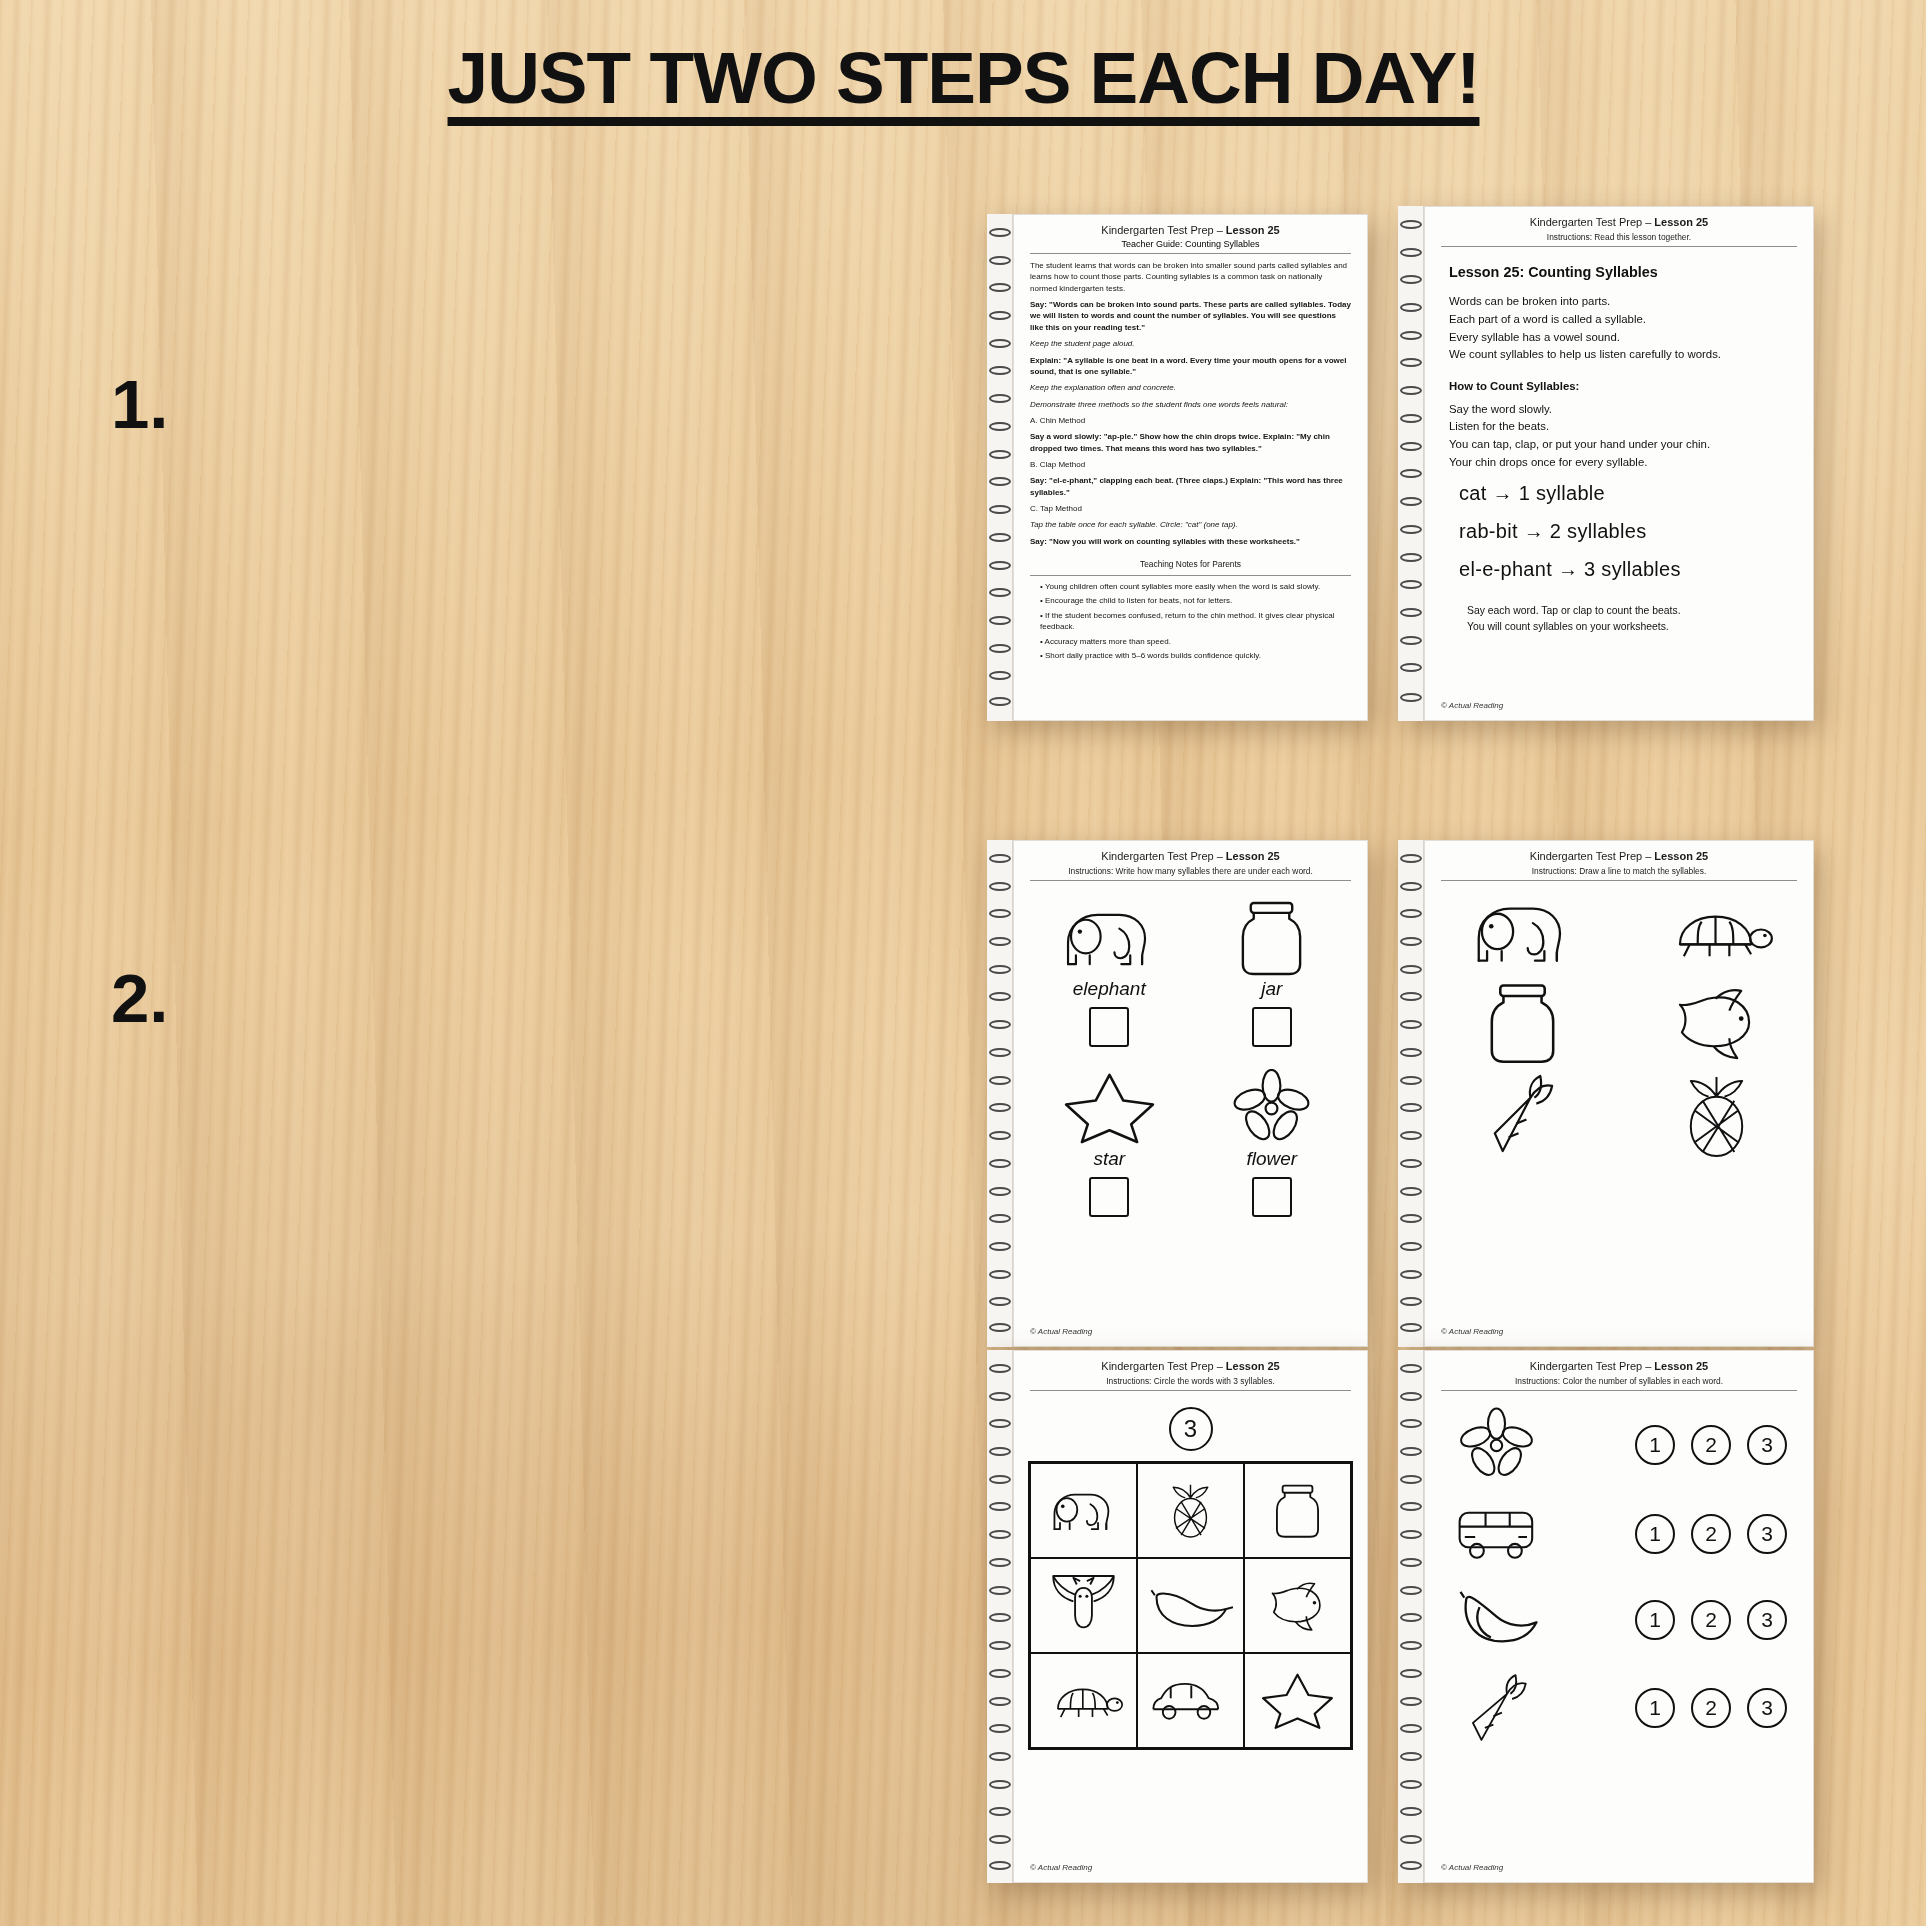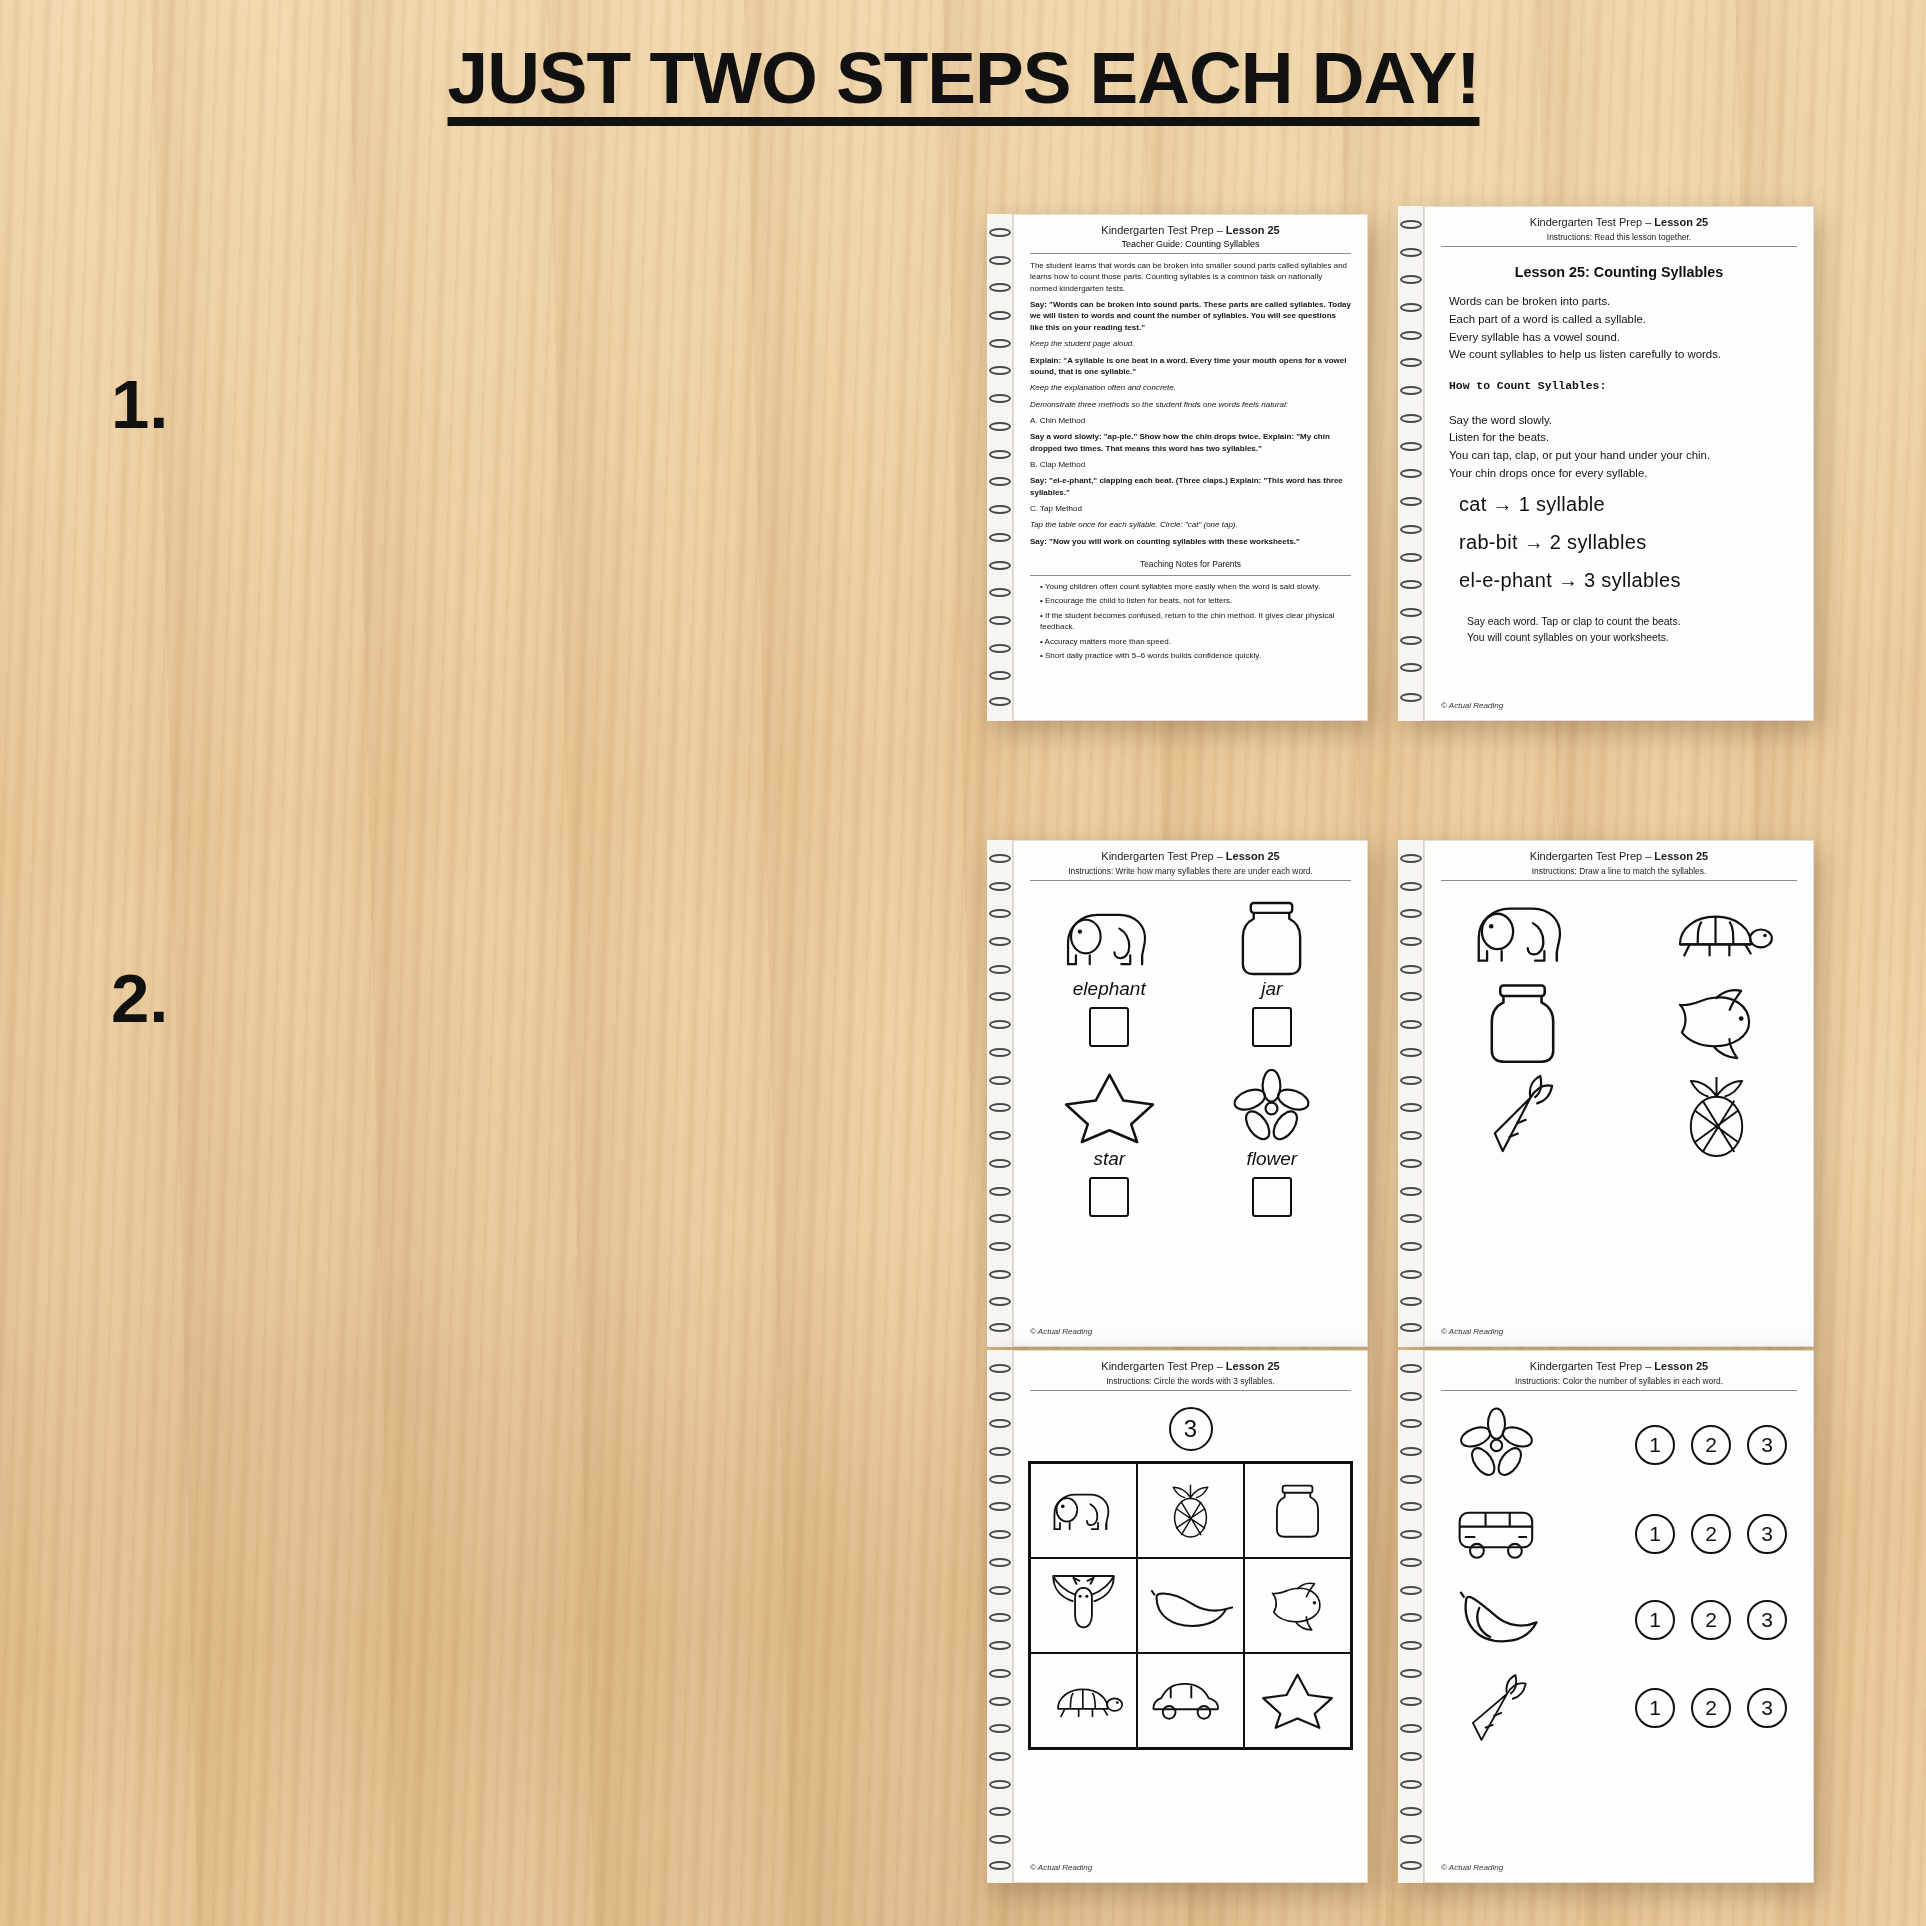--- a/index.html
+++ b/index.html
@@ -95,22 +95,22 @@
   .pg-body .b { font-weight:bold; }
   .pg-body .i { font-style:italic; }
   .pg-body .sec { text-align:center; font-size:8.4px; margin:12px 0 4px; }
   .pg-body ul { margin:0; padding-left:10px; list-style:none; }
   .pg-body li { margin-bottom:3px; }
   .pg-body li:before { content:"• "; }
   .copy { position:absolute; left:16px; bottom:10px; font-size:8px; font-style:italic; color:#333; }
 
   
   .les-body { padding:10px 24px 0 24px; font-size:11.4px; color:#111; line-height:1.55; }
-  .les-body .ttl { text-align:center; font-weight:bold; font-size:14.4px; margin:4px 0 10px; }
-  .les-body .h { font-weight:bold; margin:14px 0 16px;font-family:Liberation Mono, monospace; }
+  .les-body .ttl { text-align:left; font-weight:bold; font-size:14.4px; margin:4px 0 10px; }
+  .les-body .h { font-weight:bold; margin:14px 0 5px; }
   .ex { font-size:20px; margin:7px 0 0 10px; letter-spacing:0.3px; }
   .ex .ar { font-size:20px; }
   .les-foot { margin-top:18px; font-size:10.4px; line-height:1.5; padding-left:18px; }
 
   
   .ws { padding:0 14px; }
   .wgrid2 { display:grid; grid-template-columns:1fr 1fr; justify-items:center; }
   .wcell { text-align:center;font-style:italic; }
   .wword { font-size:19px; margin-top:2px; color:#111; }
   .wbox { width:40px; height:40px; border:2.5px solid #111; margin:7px auto 0; border-radius:3px; }

